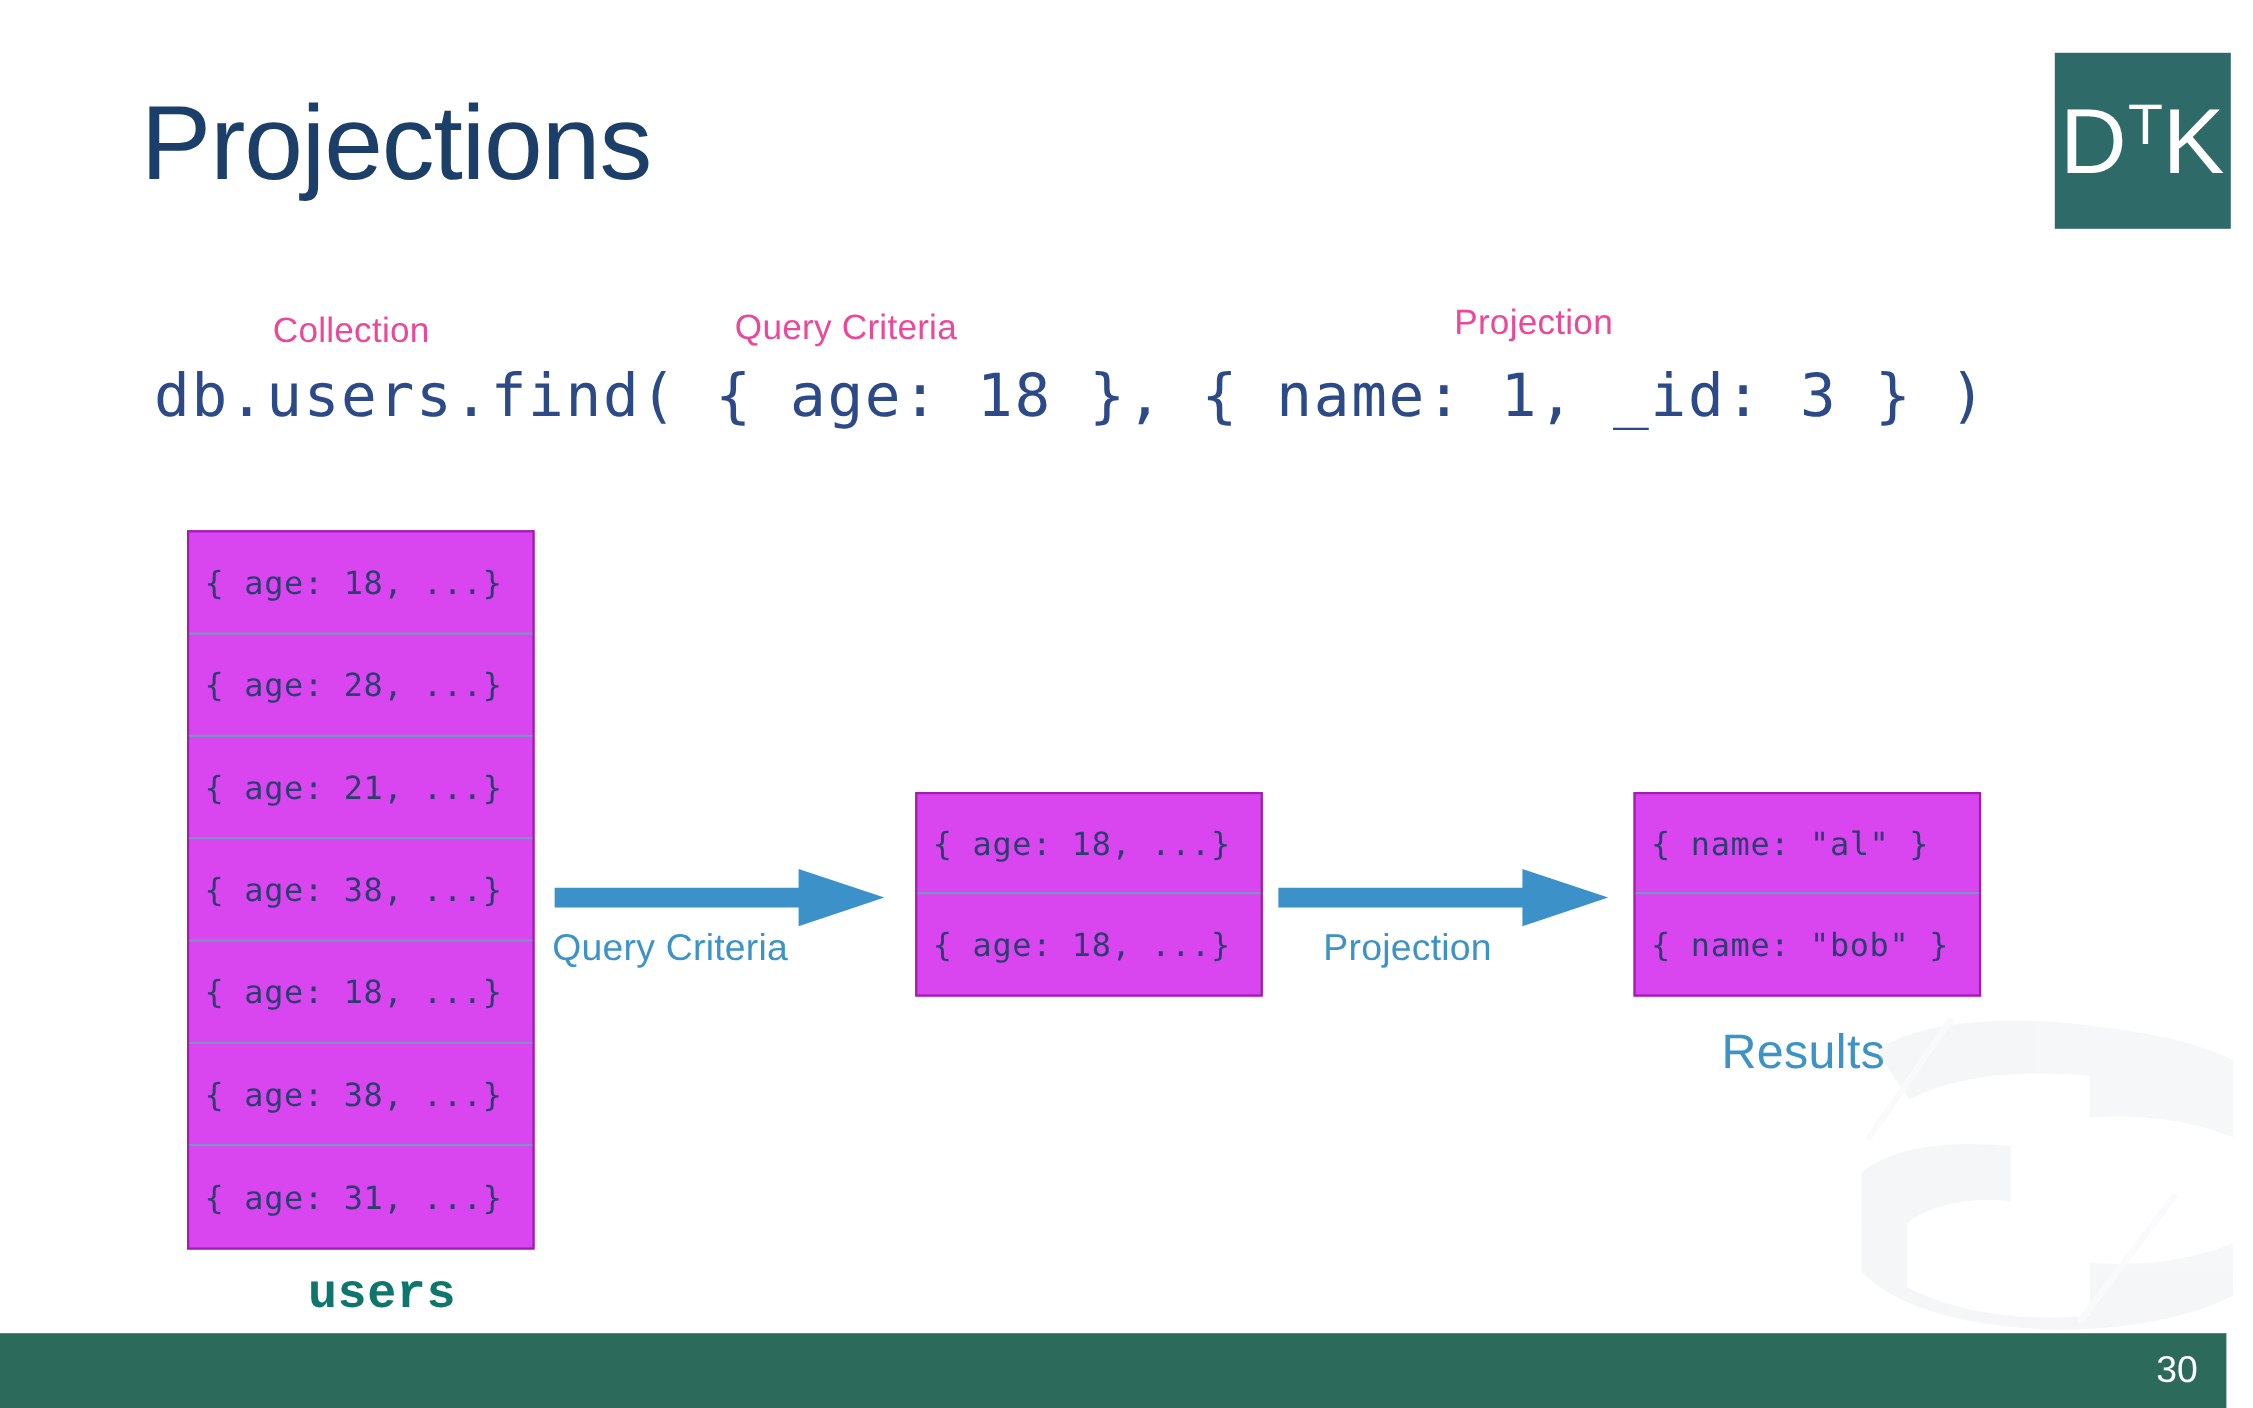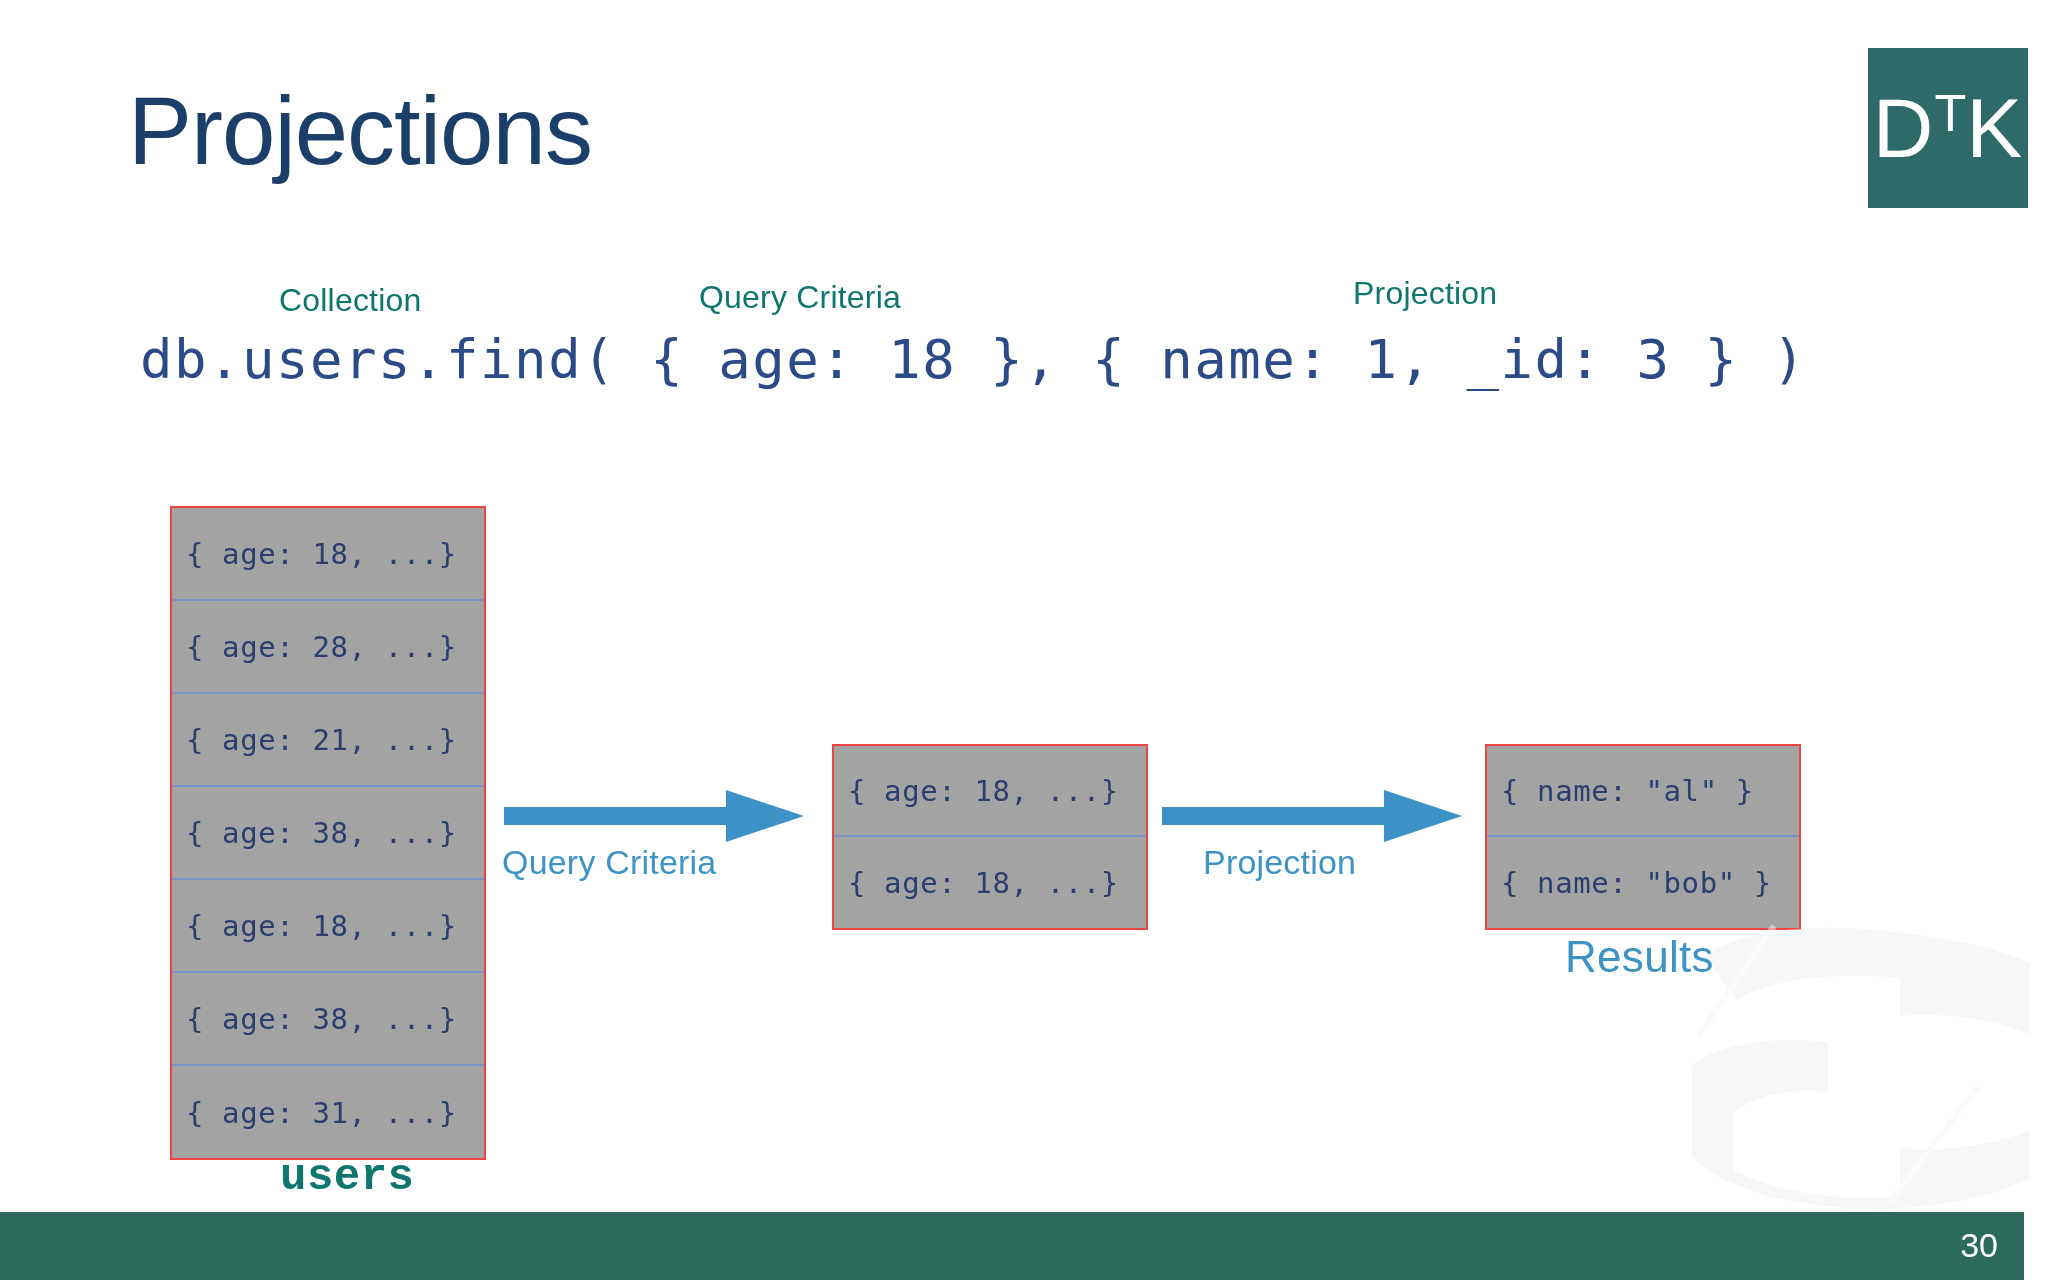--- a/index.html
+++ b/index.html
@@ -59,24 +59,23 @@
     letter-spacing: -1px;
     line-height: 1.1;
     white-space: nowrap;
   }
 
   
   .annot {
     position: absolute;
     font-size: 32px;
     font-weight: 400;
-    color: #0f766e;
+    color: #ec4899;
     white-space: nowrap;
     letter-spacing: 0.2px;
-    margin-left: 31px;
   }
   #annot-collection { left: 248px; top: 282px; }
   #annot-query      { left: 668px; top: 279px; }
   #annot-projection { left: 1322px; top: 275px; }
 
   
   #code-line {
     position: absolute;
     left: 140px;
     top: 328px;
@@ -84,23 +83,22 @@
     font-size: 54px;
     font-weight: 400;
     color: #2B4A87;
     letter-spacing: 1.5px;
     white-space: pre;
   }
 
   
   .doc-box {
     position: absolute;
-    border: 2px solid #ef4444;
-    background: #a3a3a3;
-    margin-top: 24px;
+    border: 2px solid #a21caf;
+    background: #d946ef;
   }
   .doc-row {
     display: flex;
     align-items: center;
     border-bottom: 2px solid #7B93C2;
     box-sizing: border-box;
   }
   .doc-row:last-child { border-bottom: none; }
   .doc-row span {
     font-family: "DejaVu Sans Mono", "Liberation Mono", monospace;

